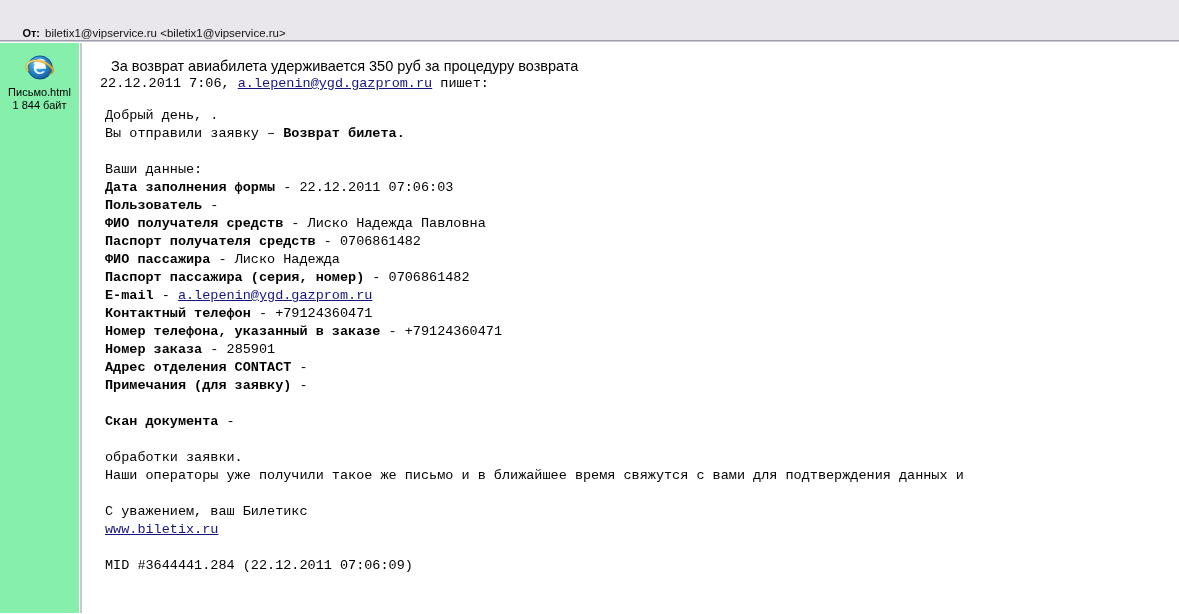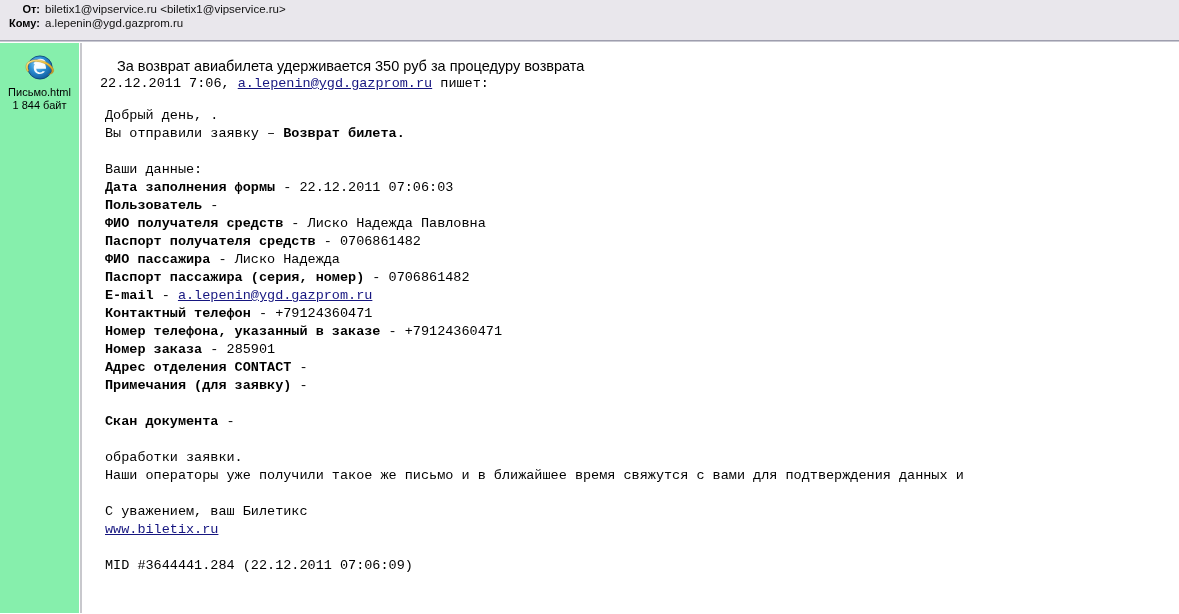--- a/index.html
+++ b/index.html
@@ -32,20 +32,21 @@
   .hdr-label {
     width: 40px;
     min-width: 40px;
     text-align: right;
     font-family: "Liberation Sans", sans-serif;
     font-size: 11px;
     font-weight: bold;
     color: #000000;
     padding-right: 5px;
     line-height: 13px;
+    margin-top: 24px;
   }
   .hdr-value {
     font-family: "Liberation Sans", sans-serif;
     font-size: 11.5px;
     color: #111111;
     line-height: 13px;
     white-space: pre;
   }
 
   .hdr-divider {
@@ -120,21 +121,21 @@
     padding: 10px 0 0 16px;
     overflow: hidden;
     box-sizing: border-box;
   }
 
   .notice-line {
     font-family: "Liberation Sans", sans-serif;
     font-size: 14.5px;
     color: #000000;
     line-height: 18px;
-    margin: 4px 0 0 17px;
+    margin: 4px 0 0 11px;
     white-space: pre;
   }
 
   .mono {
     font-family: "Liberation Mono", "DejaVu Sans Mono", monospace;
     font-size: 13.5px;
     color: #000000;
     line-height: 18px;
     white-space: pre;
   }

